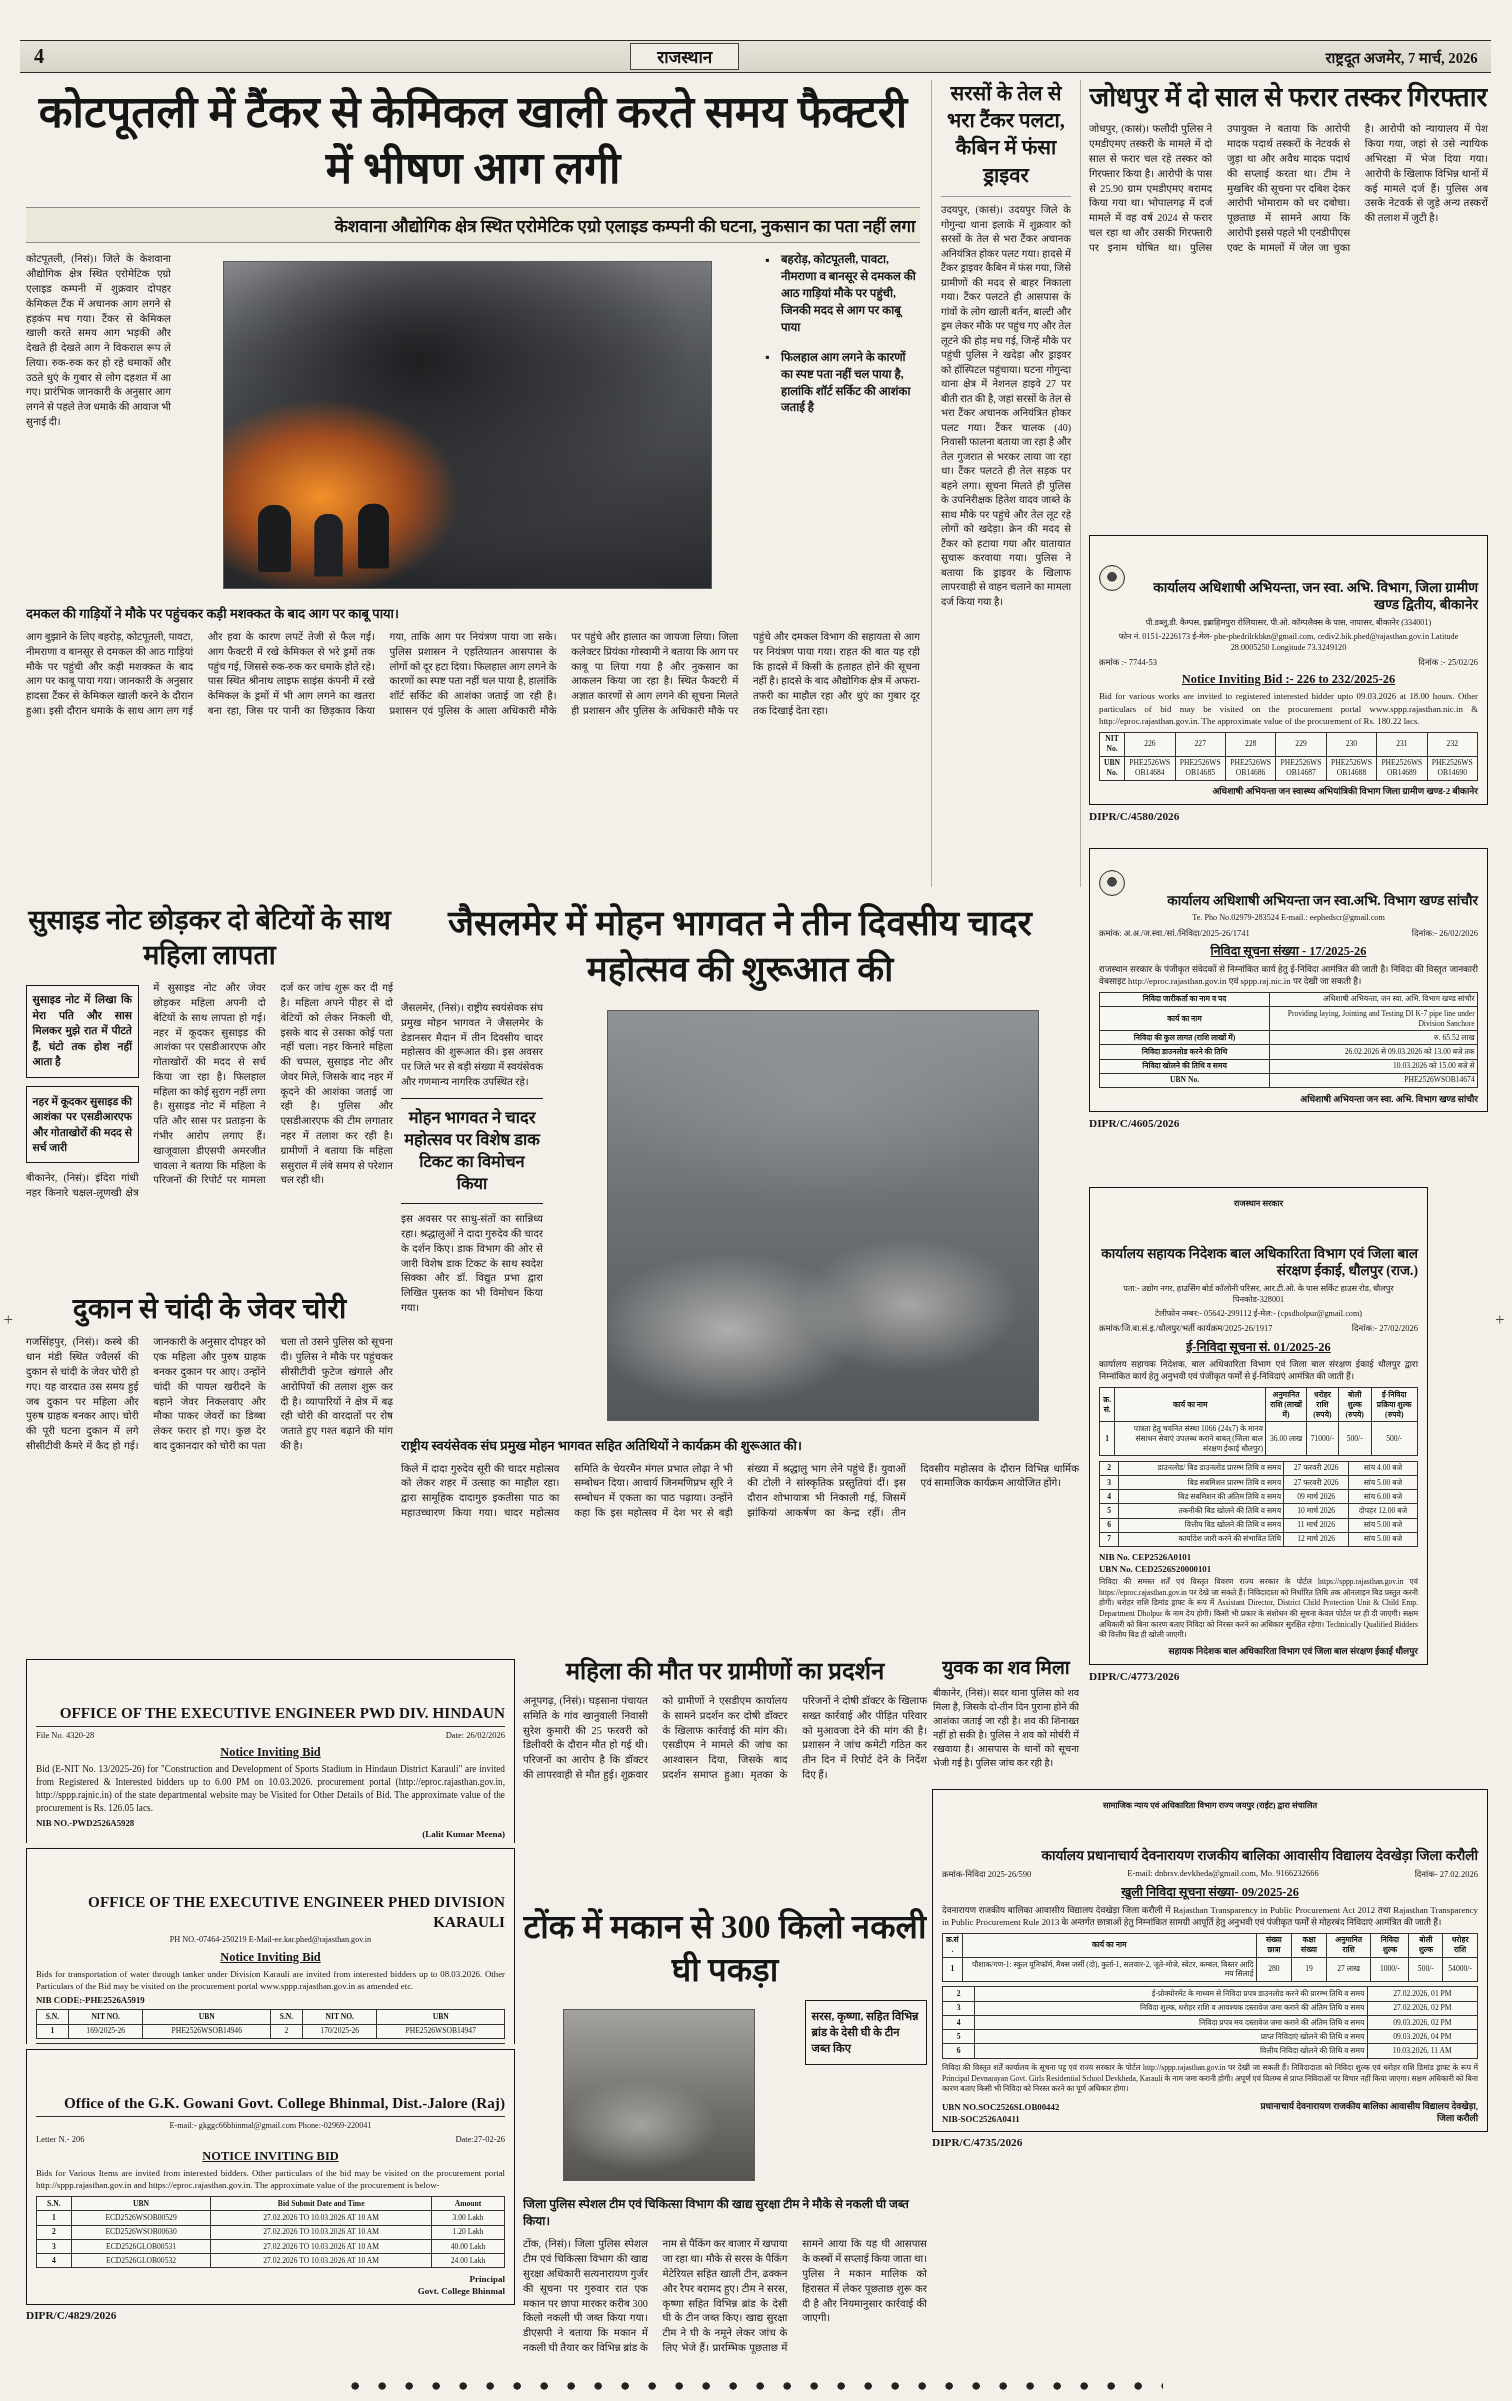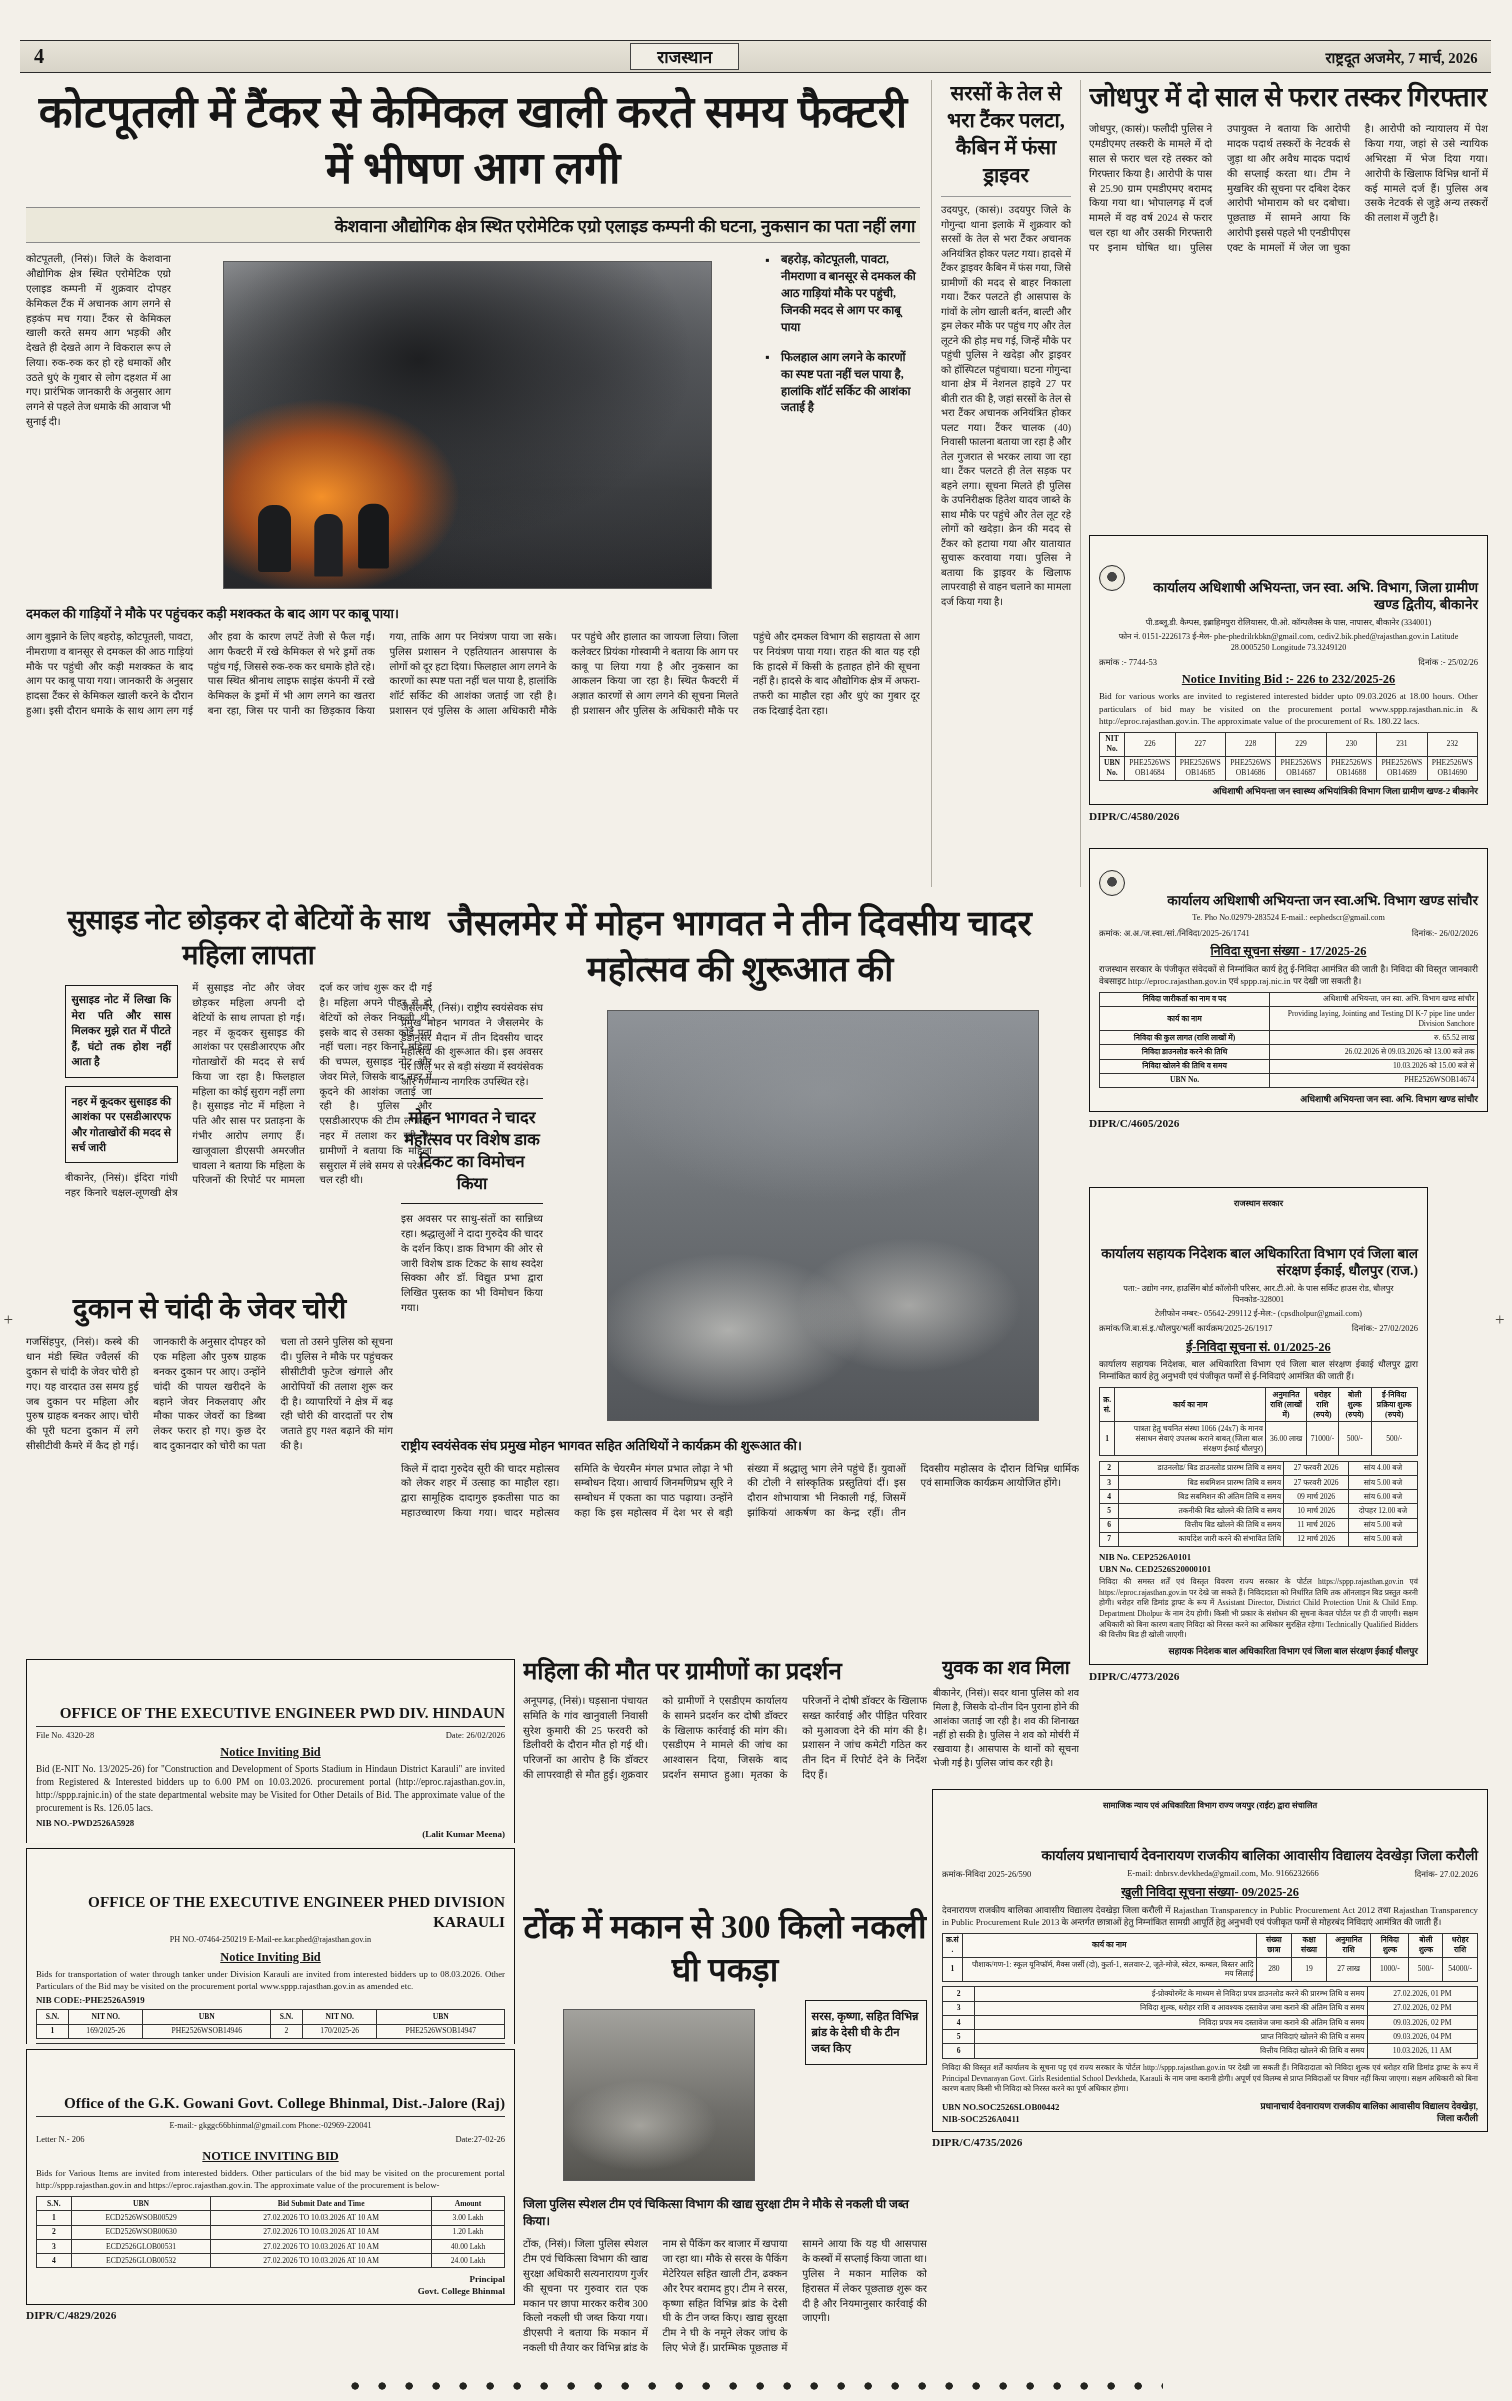--- a/index.html
+++ b/index.html
@@ -24,21 +24,21 @@
   
   #kotputli h1{font-size:44px;line-height:1.28;text-align:center;padding:4.5px 3.4px 5.6px;}
   .subhead{margin-top:4.5px;font-size:17px;font-weight:700;text-align:right;padding:5.6px 4.5px;
     border-top:0.6px solid #8a8a8a;border-bottom:0.6px solid #8a8a8a;background:#ebe8da;}
   #tanker h2{font-size:20.3px;line-height:1.34;text-align:center;border-bottom:0.6px solid #999;padding-bottom:6.8px;margin-bottom:6.8px;}
   #jodhpur h2{font-size:26.5px;line-height:1.3;text-align:center;margin-bottom:8px;}
   #suicide h2{font-size:27px;line-height:1.3;text-align:center;margin-bottom:8px;}
   #jaisalmer h2{font-size:35px;line-height:1.3;text-align:center;margin-bottom:9px;}
   #theft h2{font-size:28px;line-height:1.3;text-align:center;margin-bottom:8px;}
   #tonk h2{font-size:33px;line-height:1.3;text-align:center;margin-bottom:8px;}
-  #mahila h2{font-size:24px;line-height:1.3;text-align:left;margin-bottom:6.8px;}
+  #mahila h2{font-size:24px;line-height:1.3;text-align:center;margin-bottom:6.8px;}
   #yuvak h2{font-size:19px;line-height:1.3;text-align:center;margin-bottom:5.6px;}
 
   
   .toprow{display:flex;gap:12.4px;margin-top:9px;height:346px;}
   .introcol{width:145px;flex:0 0 145px;}
   .photo{position:relative;border:0.6px solid #5a5a5a;}
   .fire-photo{flex:1;background:
     radial-gradient(ellipse 192px 136px at 20% 72%, rgba(255,150,40,.95), rgba(230,90,15,.6) 45%, transparent 72%),
     radial-gradient(ellipse 350px 237px at 40% 30%, rgba(25,26,28,.92), transparent 78%),
     radial-gradient(ellipse 452px 294px at 75% 35%, rgba(70,72,76,.85), transparent 82%),
@@ -316,21 +316,21 @@
           </tbody>
       </table>
       <div class="nmono">NIB No. CEP2526A0101</div>
       <div class="nmono">UBN No. CED2526S20000101</div>
       <div class="nbody" style="font-size:7.6px;margin-top:3.4px;">निविदा की समस्त शर्तें एवं विस्तृत विवरण राज्य सरकार के पोर्टल https://sppp.rajasthan.gov.in एवं https://eproc.rajasthan.gov.in पर देखे जा सकते हैं। निविदादाता को निर्धारित तिथि तक ऑनलाइन बिड प्रस्तुत करनी होगी। धरोहर राशि डिमांड ड्राफ्ट के रूप में Assistant Director, District Child Protection Unit &amp; Child Emp. Department Dholpur के नाम देय होगी। किसी भी प्रकार के संशोधन की सूचना केवल पोर्टल पर ही दी जाएगी। सक्षम अधिकारी को बिना कारण बताए निविदा को निरस्त करने का अधिकार सुरक्षित रहेगा। Technically Qualified Bidders की वित्तीय बिड ही खोली जाएगी।</div>
       <div class="nsign">सहायक निदेशक बाल अधिकारिता विभाग एवं जिला बाल संरक्षण ईकाई धौलपुर</div>
     </div>
     <div class="dipr">DIPR/C/4773/2026</div>
   </section>
 
-  <section class="blk" id="suicide" style="left:26px;top:903px;width:367px;height:379px;margin-left:39px;">
+  <section class="blk" id="suicide" style="left:26px;top:903px;width:367px;height:379px;">
     <h2>सुसाइड नोट छोड़कर दो बेटियों के साथ महिला लापता</h2>
     <div class="cols3 art jtext" style="height:305px;">
       <div class="qbox">सुसाइड नोट में लिखा कि मेरा पति और सास मिलकर मुझे रात में पीटते हैं, घंटो तक होश नहीं आता है</div>
       <div class="qbox">नहर में कूदकर सुसाइड की आशंका पर एसडीआरएफ और गोताखोरों की मदद से सर्च जारी</div>
       <span>बीकानेर, (निसं)। इंदिरा गांधी नहर किनारे चक्षल-लूणखी क्षेत्र में सुसाइड नोट और जेवर छोड़कर महिला अपनी दो बेटियों के साथ लापता हो गई। नहर में कूदकर सुसाइड की आशंका पर एसडीआरएफ और गोताखोरों की मदद से सर्च किया जा रहा है। फिलहाल महिला का कोई सुराग नहीं लगा है। सुसाइड नोट में महिला ने पति और सास पर प्रताड़ना के गंभीर आरोप लगाए हैं। खाजूवाला डीएसपी अमरजीत चावला ने बताया कि महिला के परिजनों की रिपोर्ट पर मामला दर्ज कर जांच शुरू कर दी गई है। महिला अपने पीहर से दो बेटियों को लेकर निकली थी, इसके बाद से उसका कोई पता नहीं चला। नहर किनारे महिला की चप्पल, सुसाइड नोट और जेवर मिले, जिसके बाद नहर में कूदने की आशंका जताई जा रही है। पुलिस और एसडीआरएफ की टीम लगातार नहर में तलाश कर रही है। ग्रामीणों ने बताया कि महिला ससुराल में लंबे समय से परेशान चल रही थी।</span>
     </div>
   </section>
 
   <section class="blk" id="jaisalmer" style="left:401px;top:901px;width:678px;height:751px;">
     <h2>जैसलमेर में मोहन भागवत ने तीन दिवसीय चादर महोत्सव की शुरूआत की</h2>

